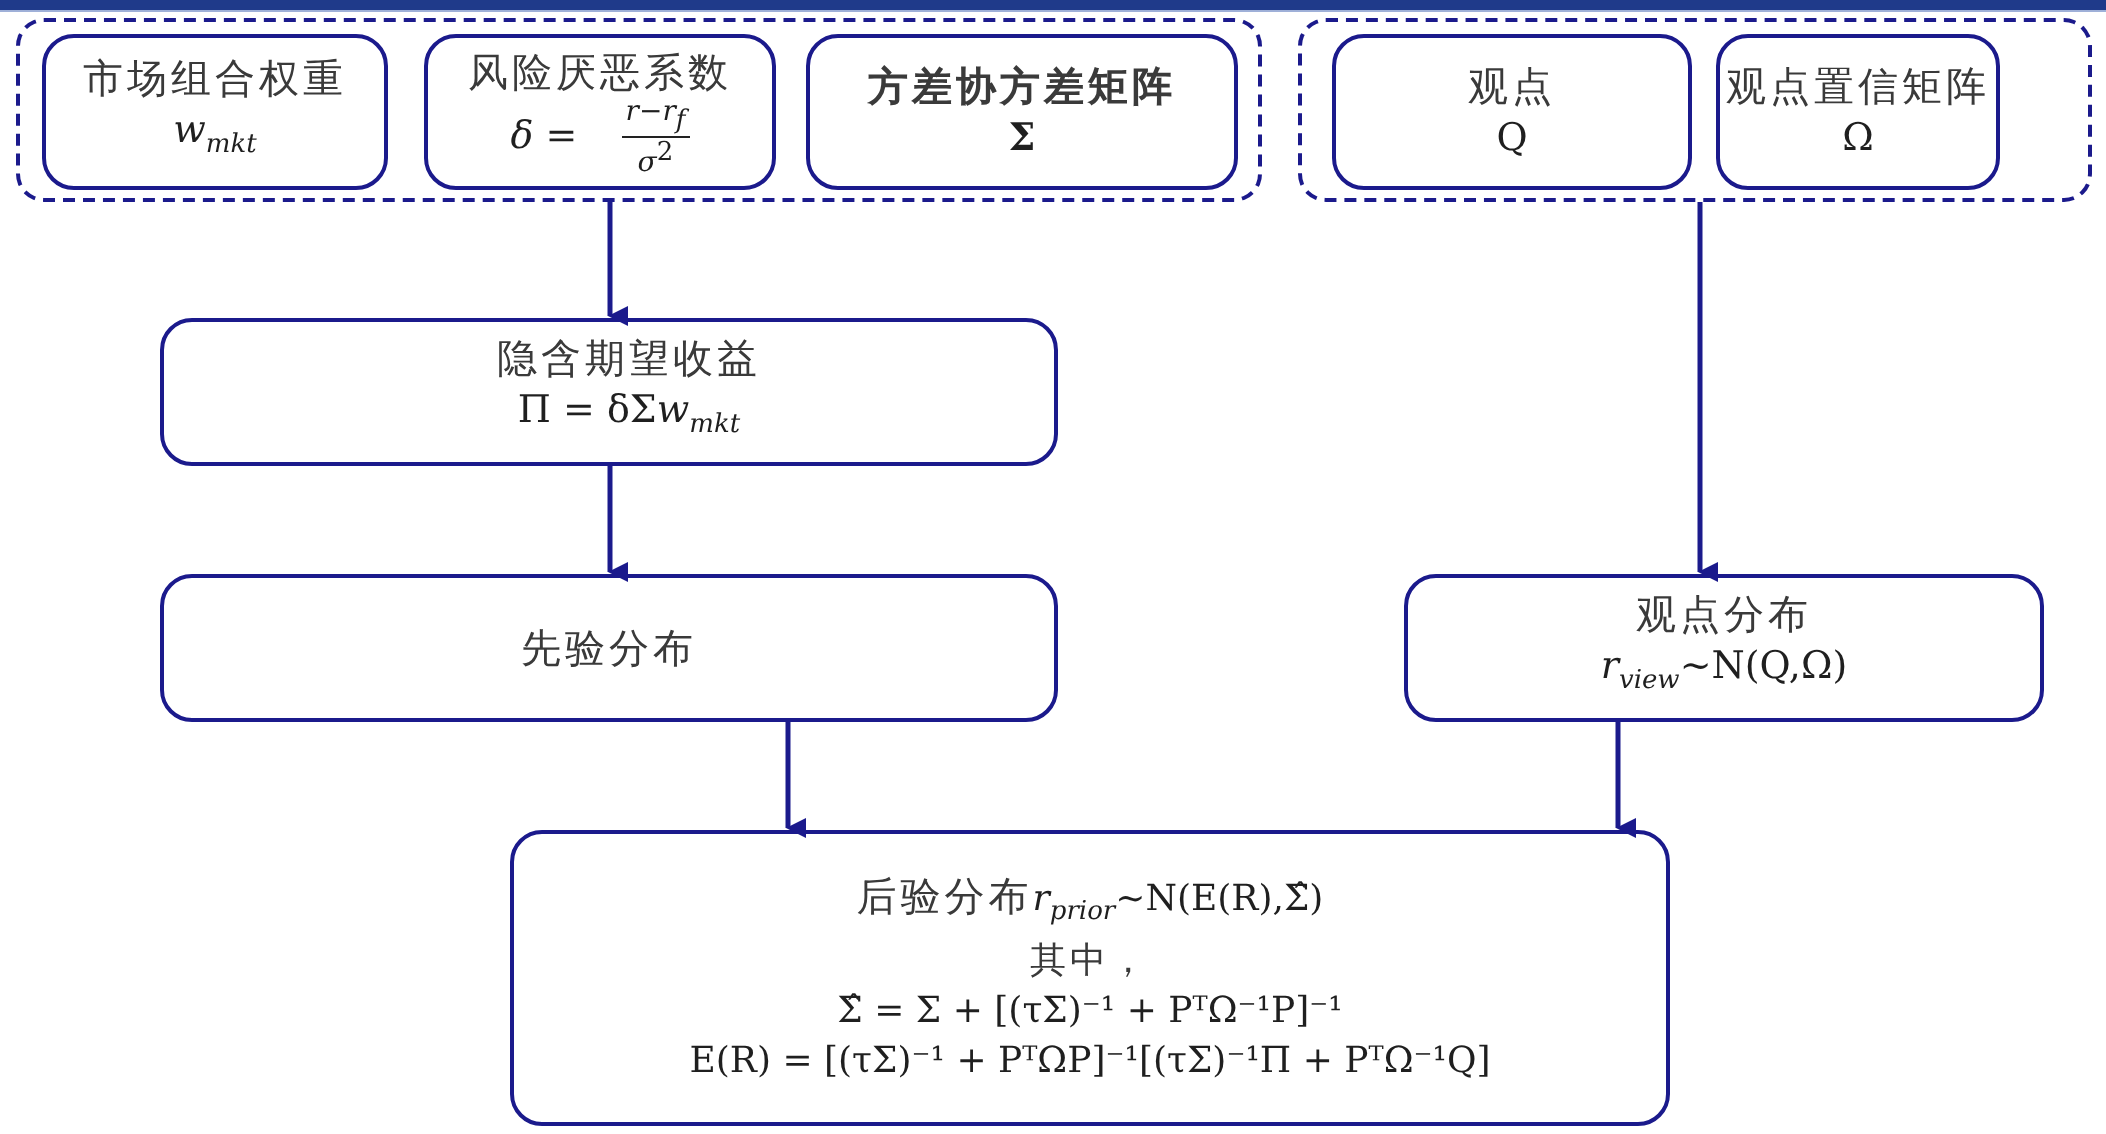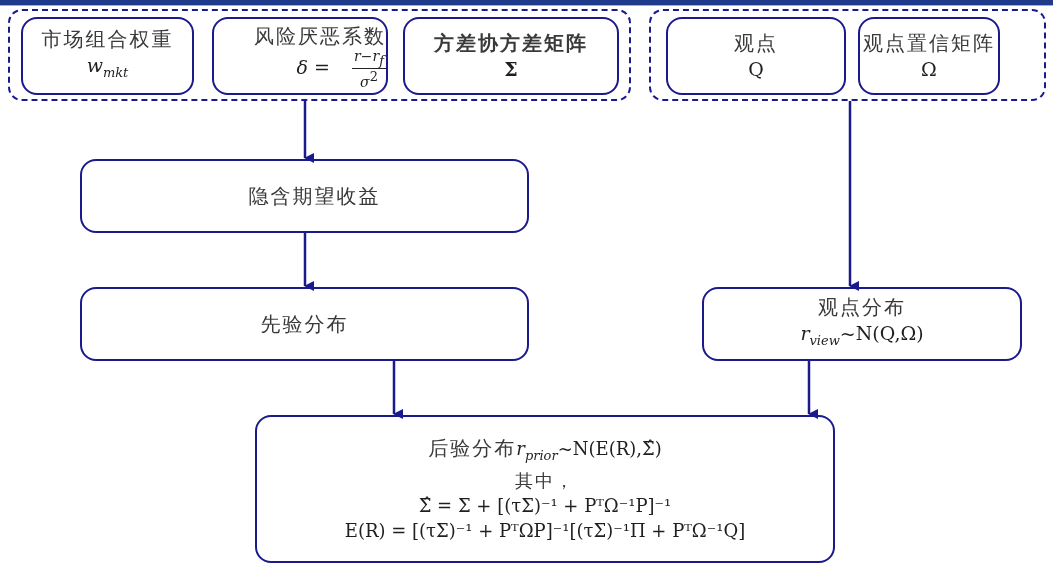--- a/index.html
+++ b/index.html
@@ -26,21 +26,21 @@
 <div class="topbar"></div>
 <div class="topbar2"></div>
 
 <div class="group" style="left:8px;top:9px;width:623px;height:92px;"></div>
 <div class="group" style="left:649px;top:9px;width:397px;height:92px;"></div>
 
 <div class="box" style="left:21px;top:17px;width:173px;height:78px;">
   <div class="zh">市场组合权重</div>
   <div class="math"><i>w</i><sub><i>mkt</i></sub></div>
 </div>
-<div class="box" style="left:212px;top:17px;width:176px;height:78px;align-items:flex-end;">
+<div class="box" style="left:212px;top:17px;width:176px;height:78px;">
   <div class="zh">风险厌恶系数</div>
   <div class="math">
     <i>δ</i> =
     <span class="frac">
         <span class="num"><i>r</i>−<i>r</i><sub><i>f</i></sub></span>
         <span><i>σ</i><sup>2</sup></span>
       </span>
   </div>
 </div>
 <div class="box" style="left:403px;top:17px;width:216px;height:78px;font-weight:bold;">
@@ -52,20 +52,21 @@
   <div class="zh">观点</div>
   <div class="math">Q</div>
 </div>
 <div class="box" style="left:858px;top:17px;width:142px;height:78px;">
   <div class="zh">观点置信矩阵</div>
   <div class="math">Ω</div>
 </div>
 
 <div class="box" style="left:80px;top:159px;width:449px;height:74px;padding-left:20px;">
   <div class="zh">隐含期望收益</div>
+  <div class="math"><span>Π = δΣ</span><i>w</i><sub><i>mkt</i></sub></div>
 </div>
 
 <div class="box" style="left:80px;top:287px;width:449px;height:74px;text-align:right;">
   <div class="zh">先验分布</div>
 </div>
 
 <div class="box" style="left:702px;top:287px;width:320px;height:74px;">
   <div class="zh">观点分布</div>
   <div class="math"><i>r</i><sub><i>view</i></sub><span>~N(Q,Ω)</span></div>
 </div>

